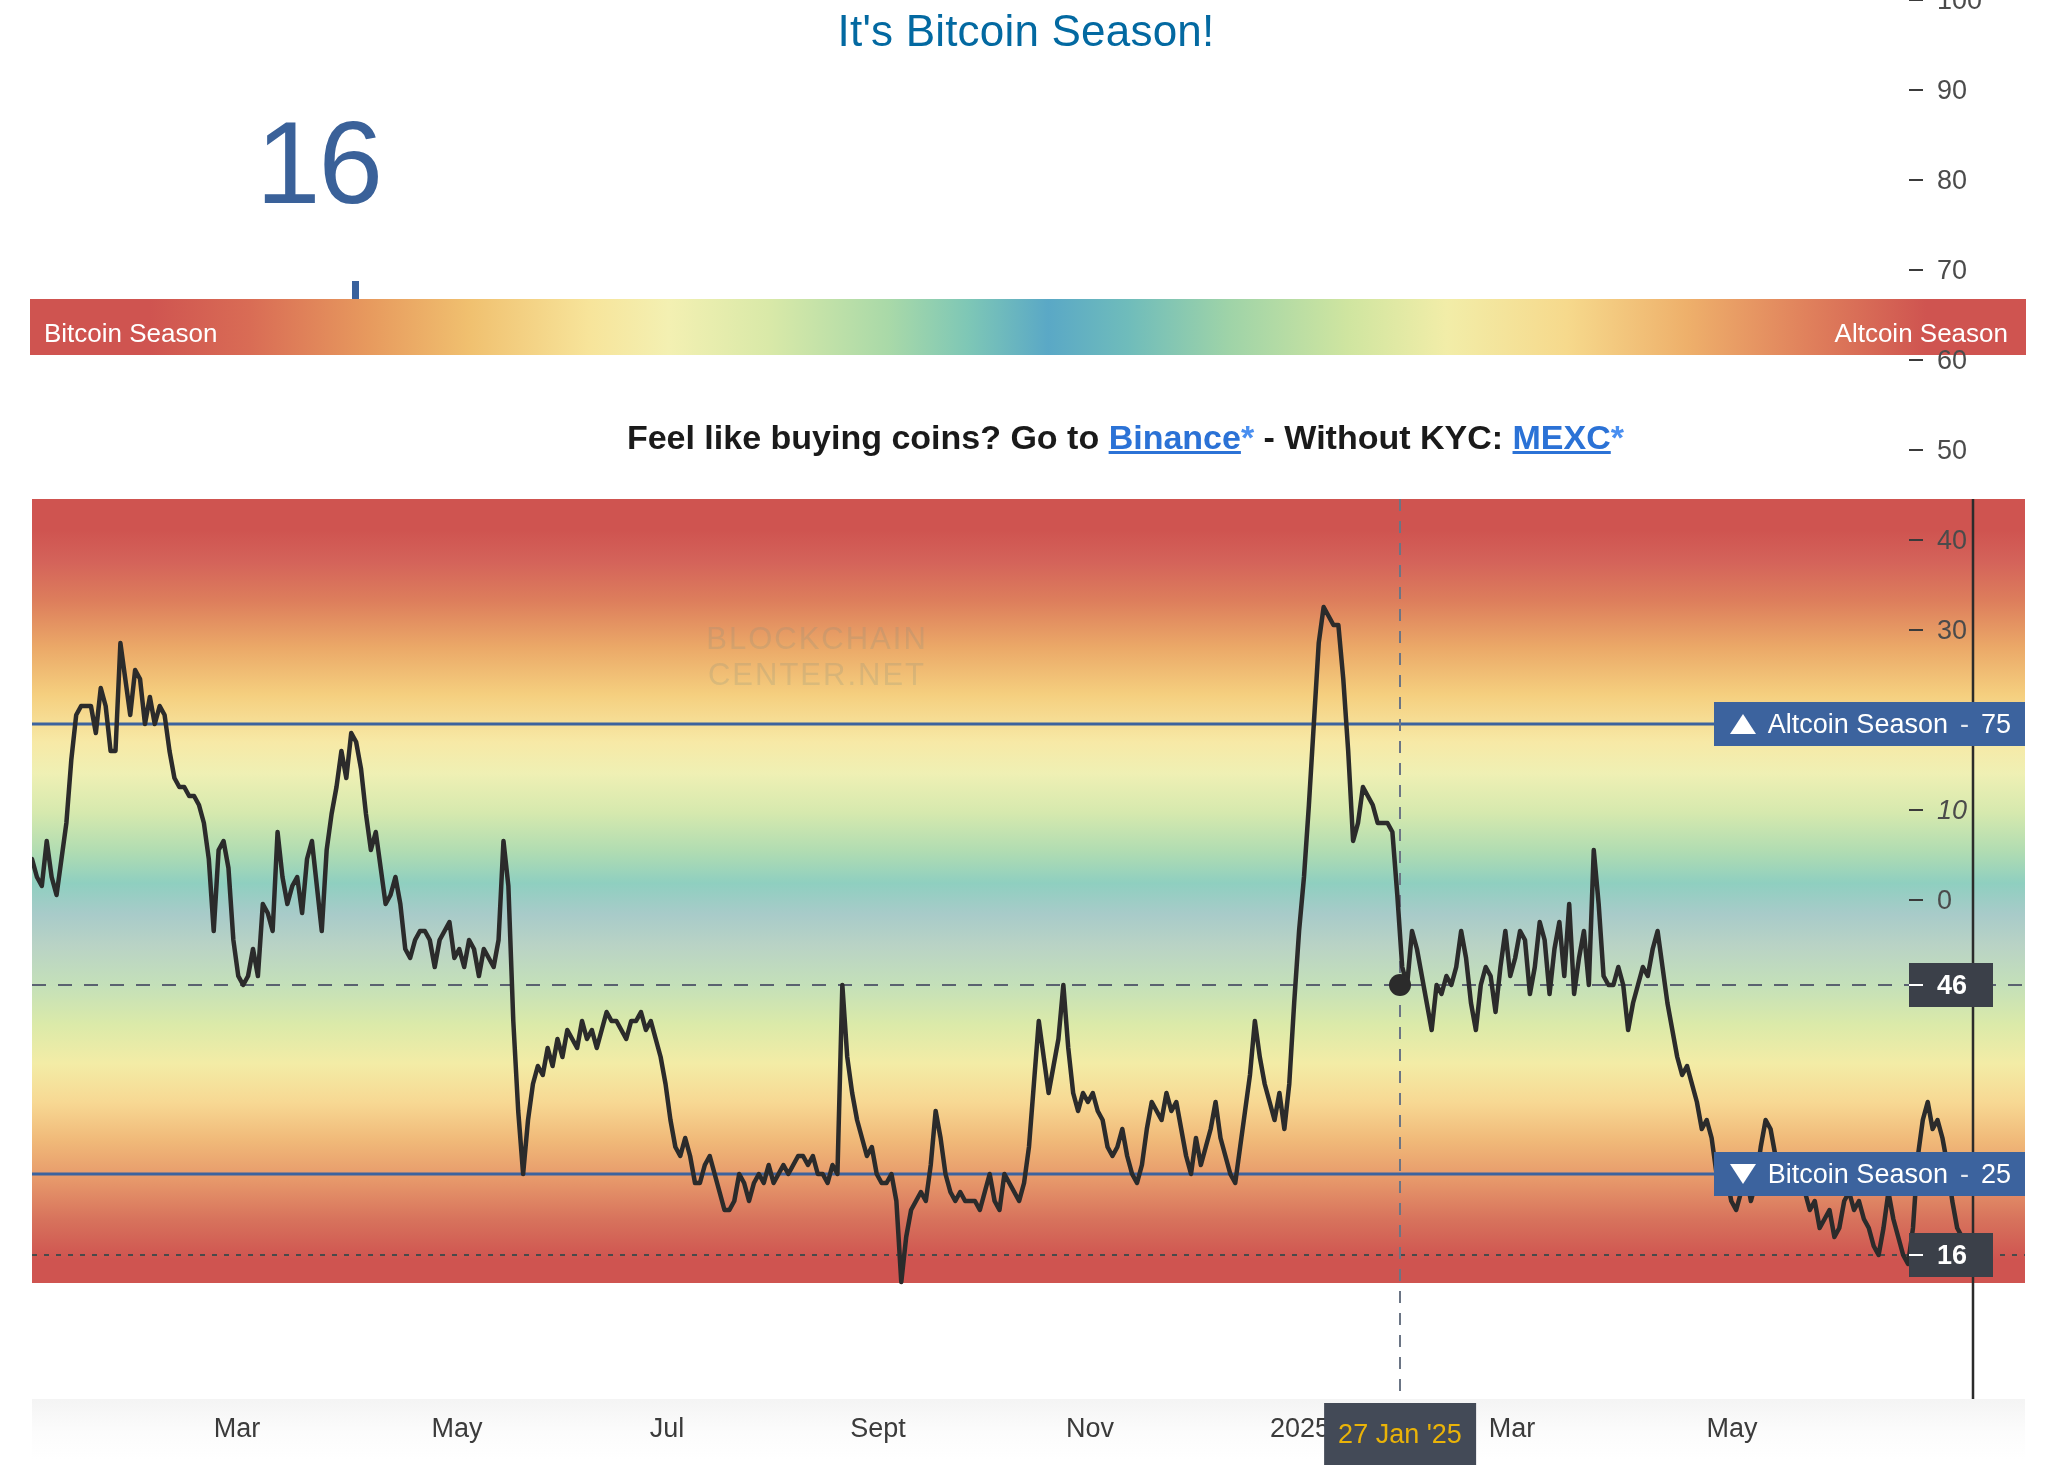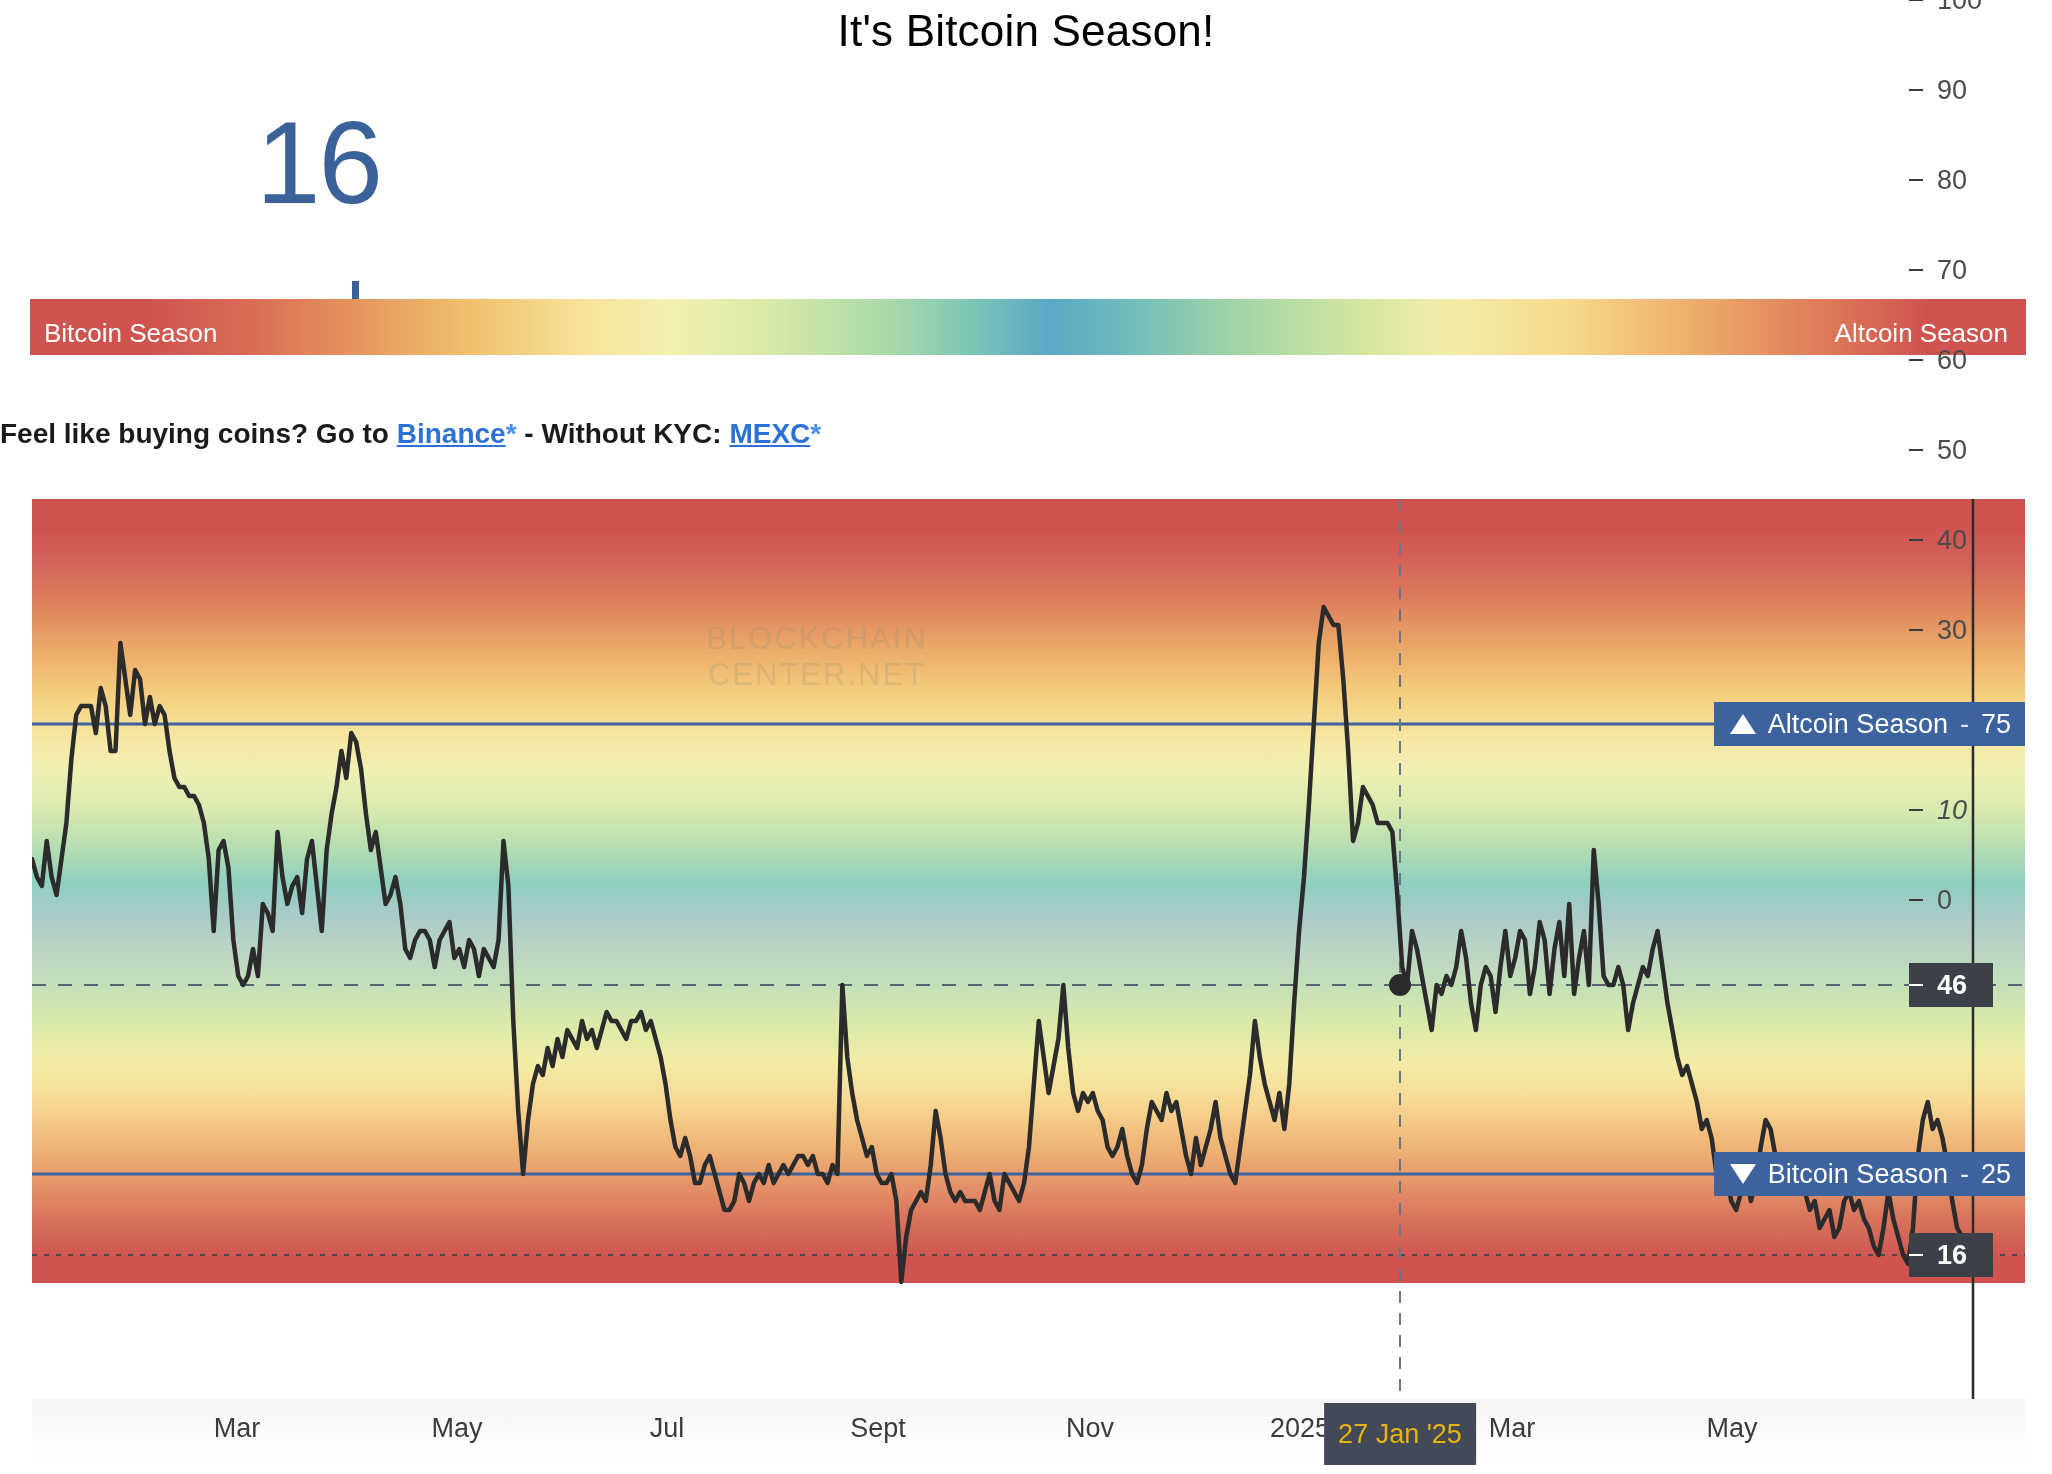--- a/index.html
+++ b/index.html
@@ -11,21 +11,21 @@
     overflow: hidden;
   }
   #root { position: relative; width: 2052px; height: 1474px; background: #fff; }
 
   
   .page-title {
     position: absolute;
     left: 0; top: 6px; width: 2052px;
     text-align: center;
     font-size: 44px;
-    color: #000000;
+    color: #0369a1;
     font-weight: 400;
     letter-spacing: 0.2px;
   }
 
   
   .gauge-value {
     position: absolute;
     left: 256px; top: 105px;
     font-size: 116px;
     line-height: 116px;
@@ -79,22 +79,22 @@
     position: absolute;
     right: 44px; top: 318px;
     color: #ffffff;
     font-size: 26px;
   }
 
   
   .promo {
     position: absolute;
     left: 0; top: 418px; width: 1624px;
-    text-align: left;
-    font-size: 28px;
+    text-align: right;
+    font-size: 34px;
     font-weight: bold;
     color: #1a1a1a;
   }
   .promo a {
     color: #2b72d6;
     text-decoration: underline;
   }
   .promo .star { color: #4a8ff0; font-weight: bold; }
 
   

